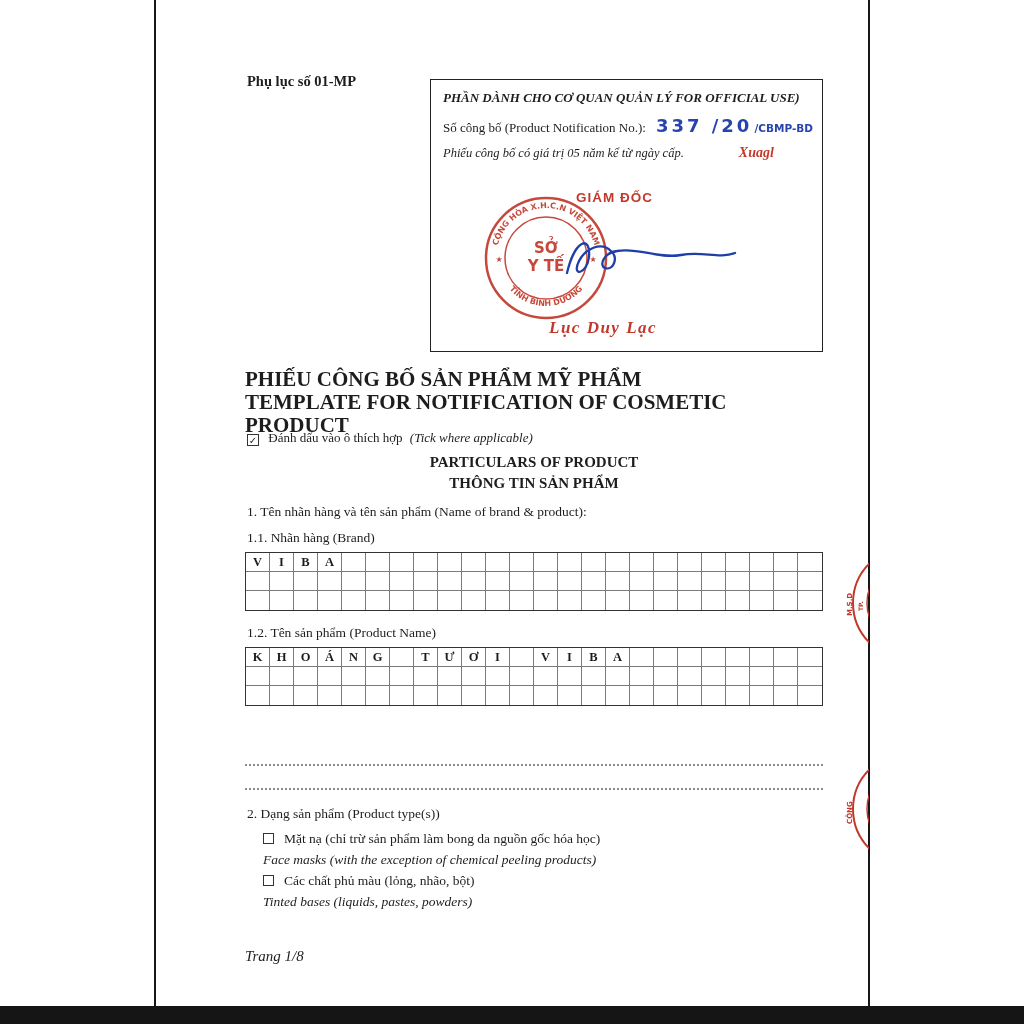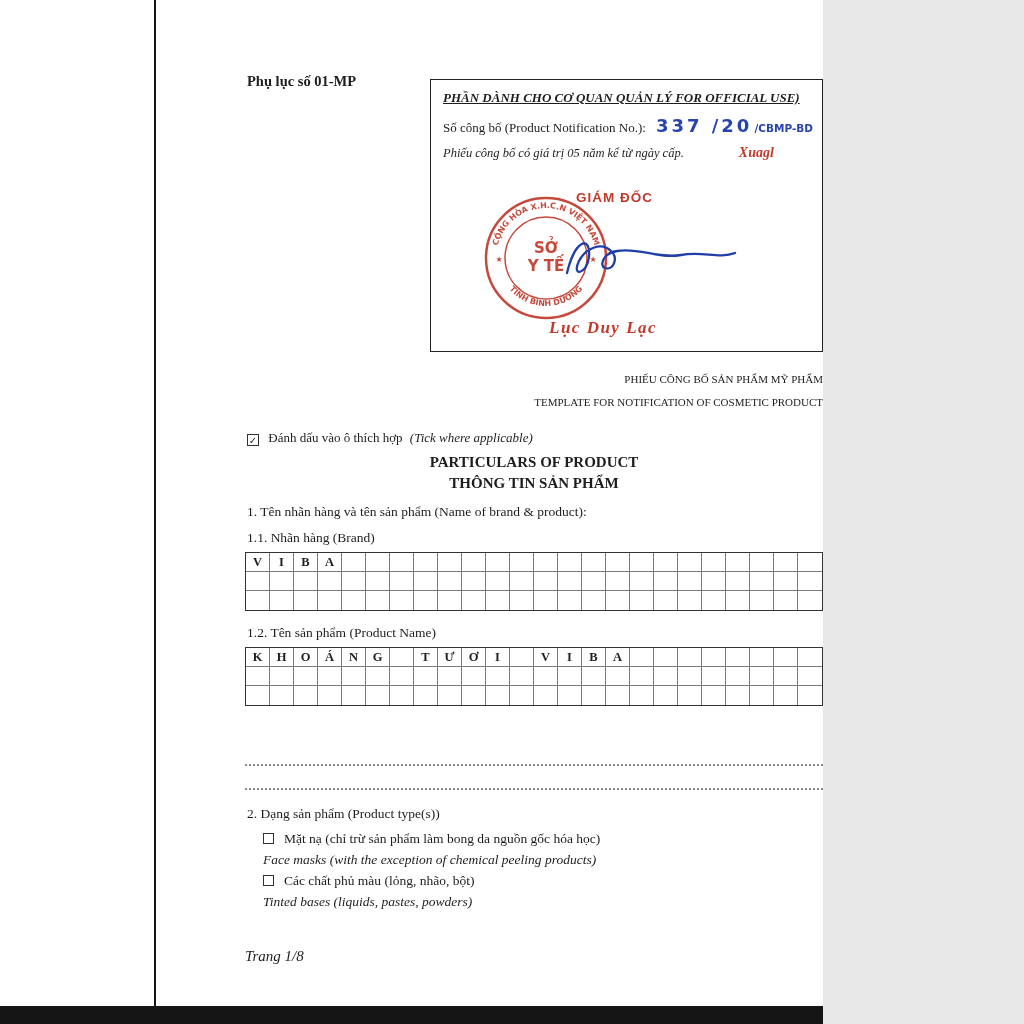--- a/index.html
+++ b/index.html
@@ -1,53 +1,53 @@
 <!DOCTYPE html>
 <html style="--stamp-red: #c2392b; --ink-blue: #2743ae;"><head>
 <meta charset="utf-8">
 <style>
   *{box-sizing:border-box}
   body{margin:0;background:#e8e8e8}
-  .page{position:relative;width:823px;height:1024px;background:#ffffff;overflow:hidden;
+  .page{position:relative;width:1024px;height:1024px;background:#ffffff;overflow:hidden;
         font-family:"Liberation Serif","DejaVu Serif",serif;color:#1d1d1d}
   .abs{position:absolute}
   .it{font-style:italic}
 
   
   .edge-left{left:154px;top:0;width:2px;height:1006px;background:#161616}
   .edge-right{left:868px;top:0;width:2px;height:1006px;background:#161616}
   .edge-bottom{left:0;top:1006px;width:1024px;height:18px;background:#151515}
 
   .appendix{left:247px;top:73px;font-weight:bold;font-size:14.5px}
 
   
   .official-box{left:430px;top:79px;width:393px;height:273px;border:1.5px solid #222;
                 padding:10px 12px;font-size:13px}
-  .ob-header{font-style:italic;font-weight:bold;text-decoration:underline;font-size:13px;white-space:nowrap}
+  .ob-header{font-style:italic;font-weight:bold;font-size:13px;white-space:nowrap}
   .ob-row{margin-top:9px;display:flex;align-items:baseline;white-space:nowrap}
   .date-value{margin-left:14px;font-family:"DejaVu Sans Mono",monospace;font-weight:bold;
               font-size:15px;letter-spacing:2px;color:var(--ink-blue,#2743ae)}
   .notif-value{margin-left:10px;font-family:"DejaVu Sans",sans-serif;font-weight:bold;
                font-size:18px;letter-spacing:3px;color:var(--ink-blue,#2743ae)}
   .notif-suffix{font-family:"DejaVu Sans",sans-serif;font-weight:bold;font-size:10.5px;
                 color:var(--ink-blue,#2743ae);margin-left:2px}
   .validity{font-style:italic;font-size:12.5px}
   .initials{margin-left:55px;color:var(--stamp-red,#c2392b);font-style:italic;font-size:14px;font-weight:bold}
   .director{position:absolute;left:145px;top:110px;color:var(--stamp-red,#c2392b);
             font-weight:bold;font-size:13.5px;letter-spacing:1px;font-family:"Liberation Sans",sans-serif}
   .round-stamp{position:absolute;left:51px;top:114px;width:128px;height:128px;opacity:.92}
   .signature{position:absolute;left:130px;top:143px;width:180px;height:65px}
   .sign-name{position:absolute;left:118px;top:238px;color:var(--stamp-red,#c2392b);
              font-size:17px;font-weight:bold;font-style:italic;letter-spacing:1.5px}
   .stamp-stroke{stroke:var(--stamp-red,#c2392b);fill:none}
   .stamp-fill{fill:var(--stamp-red,#c2392b)}
 
   
-  .main-title{left:245px;top:368px;width:578px;text-align:right;font-weight:normal;
-              font-size:11px;line-height:23px}
+  .main-title{left:245px;top:368px;width:578px;text-align:left;font-weight:bold;
+              font-size:21px;line-height:23px}
   .tick-note{left:247px;top:430px;font-size:13px}
   .tick-note .it{margin-left:4px}
   .section-head{left:245px;top:452px;width:578px;text-align:center;font-weight:bold;
                 font-size:15px;line-height:21px}
 
   .q-label{font-size:13.5px}
   .q1-label{left:247px;top:504px}
   .brand-label{left:247px;top:530px}
   .product-label{left:247px;top:625px}
   .variants-label{left:247px;top:736px}

